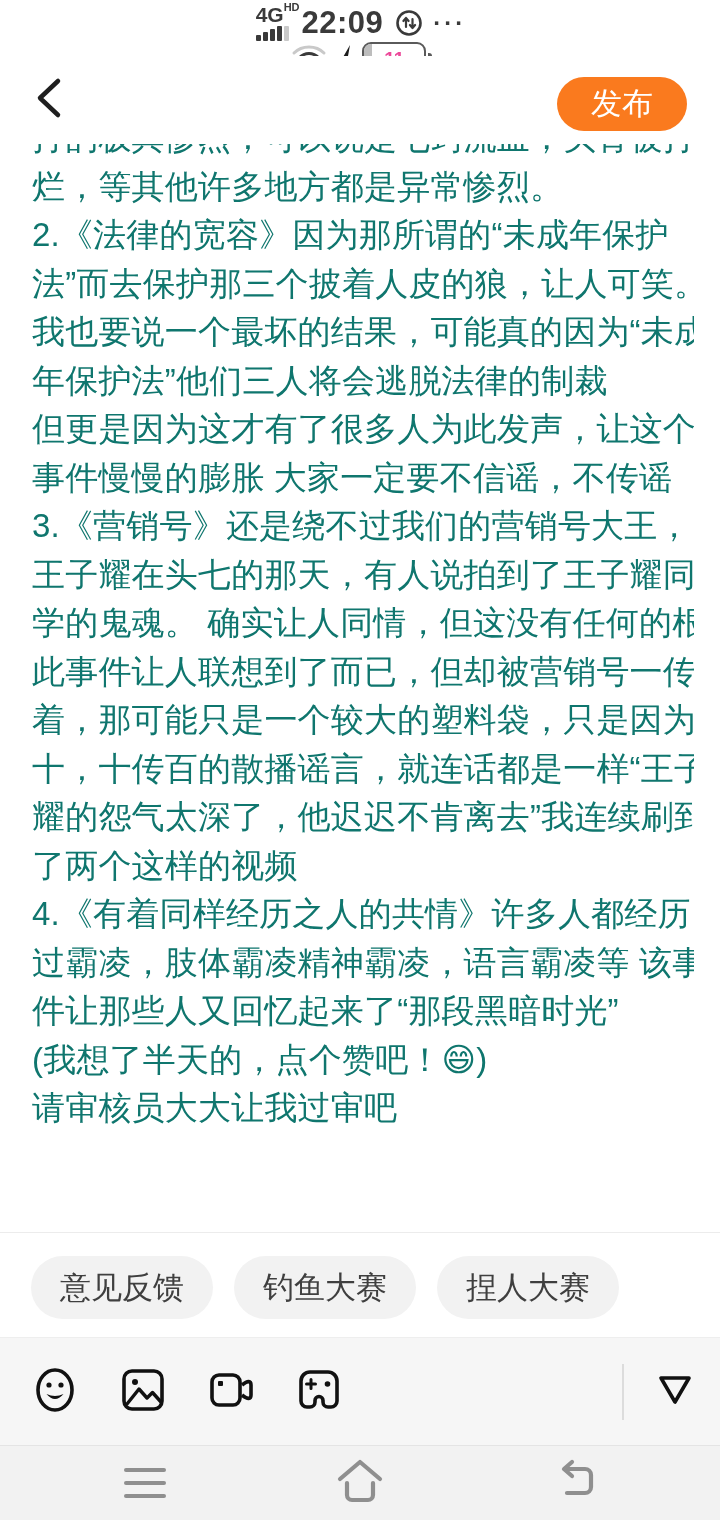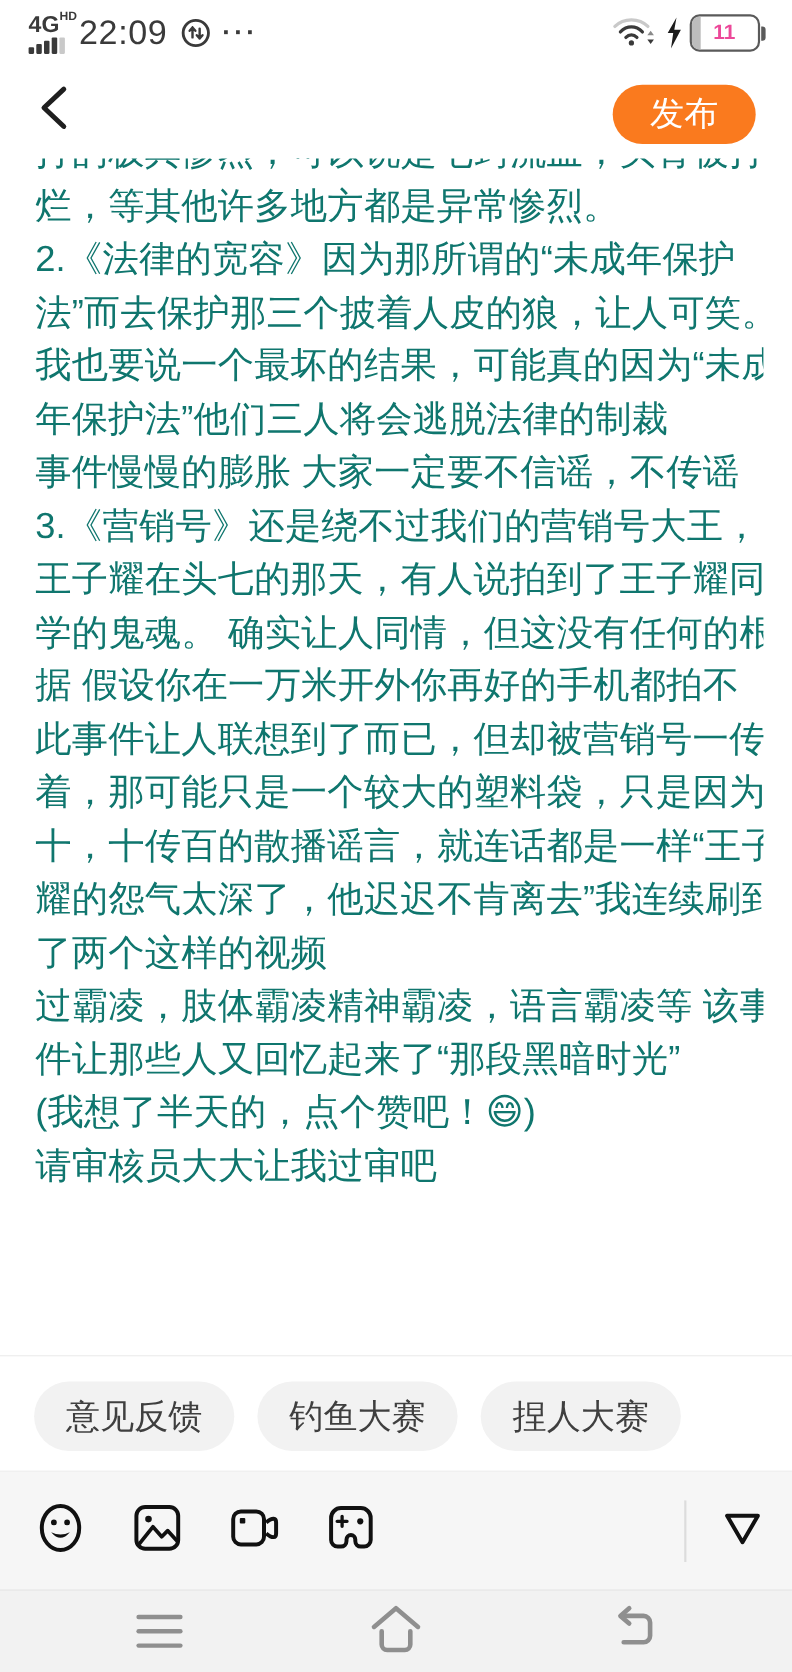--- a/index.html
+++ b/index.html
@@ -8,35 +8,35 @@
     background:#ffffff;
     font-family:"Liberation Sans","DejaVu Sans",sans-serif;
     -webkit-font-smoothing:antialiased;
   }
   .screen{position:absolute;inset:0;}
 
   
   .status-bar{
     position:absolute;top:0;left:0;right:0;height:56px;
     display:flex;align-items:center;justify-content:space-between;
-    padding:4px 24px 0 26px;box-sizing:border-box;color:#3a3a3a;
+    padding:4px 24px 0 26px;box-sizing:border-box;color:#3a3a3a;flex-direction:column;
   }
   .sb-left{display:flex;align-items:center;}
   .network{display:flex;flex-direction:column;align-items:flex-start;line-height:1;}
   .net-line{font-weight:bold;}
   .net-type{font-size:21px;color:#3a3a3a;}
   .net-badge{font-size:11px;vertical-align:top;position:relative;top:-2px;color:#3a3a3a;}
   .sig-bars{display:flex;align-items:flex-end;height:15px;margin-top:1px;}
   .sig-bars i{display:block;width:5px;margin-right:2px;background:#3a3a3a;border-radius:1px;}
   .sig-bars i:nth-child(1){height:6px;}
   .sig-bars i:nth-child(2){height:9px;}
   .sig-bars i:nth-child(3){height:12px;}
   .sig-bars i:nth-child(4){height:15px;}
   .sig-bars i.dim{height:15px;background:#c9c9c9;}
-  .sb-time{font-size:31px;font-weight:normal;color:#3a3a3a;margin-left:2px;letter-spacing:0.5px;}
+  .sb-time{font-size:31px;font-weight:bold;color:#3a3a3a;margin-left:2px;letter-spacing:0.5px;}
   .sync-icon{margin-left:12px;display:inline-flex;}
   .sb-more{margin-left:10px;font-size:24px;font-weight:bold;letter-spacing:3px;color:#3a3a3a;}
   .sb-right{display:flex;align-items:center;}
   .bolt{margin:0 6px 0 8px;display:inline-flex;}
   .battery{position:relative;width:60px;height:30px;border:2.5px solid #5a5a5a;border-radius:9px;
     display:flex;align-items:center;justify-content:center;overflow:hidden;background:#fff;}
   .battery .fill{position:absolute;left:0;top:0;bottom:0;width:8px;background:#bdbdbd;}
   .battery .pct{position:relative;font-size:19px;font-weight:bold;color:#ec4899;}
   .battery-nub{width:4px;height:13px;background:#5a5a5a;border-radius:0 3px 3px 0;margin-left:1.5px;}
 
@@ -144,30 +144,31 @@
     <button class="publish-btn" style="background: rgb(250, 122, 30);">发布</button>
   </div>
 
   <div class="editor">
       <div class="line">打的极其惨烈，可以说是七窍流血，头骨被打</div>
       <div class="line">烂，等其他许多地方都是异常惨烈。</div>
       <div class="line">2.《法律的宽容》因为那所谓的“未成年保护</div>
       <div class="line">法”而去保护那三个披着人皮的狼，让人可笑。</div>
       <div class="line">我也要说一个最坏的结果，可能真的因为“未成</div>
       <div class="line">年保护法”他们三人将会逃脱法律的制裁</div>
+      <div class="line">但更是因为这才有了很多人为此发声，让这个</div>
       <div class="line">事件慢慢的膨胀 大家一定要不信谣，不传谣</div>
       <div class="line">3.《营销号》还是绕不过我们的营销号大王，</div>
       <div class="line">王子耀在头七的那天，有人说拍到了王子耀同</div>
       <div class="line">学的鬼魂。 确实让人同情，但这没有任何的根</div>
-      <div class="line">据 假设你在一万米开外你再好的手机都拍不</div>
       <div class="line">此事件让人联想到了而已，但却被营销号一传</div>
       <div class="line">着，那可能只是一个较大的塑料袋，只是因为</div>
       <div class="line">十，十传百的散播谣言，就连话都是一样“王子</div>
       <div class="line">耀的怨气太深了，他迟迟不肯离去”我连续刷到</div>
       <div class="line">了两个这样的视频</div>
+      <div class="line">4.《有着同样经历之人的共情》许多人都经历</div>
       <div class="line">过霸凌，肢体霸凌精神霸凌，语言霸凌等 该事</div>
       <div class="line">件让那些人又回忆起来了“那段黑暗时光”</div>
       <div class="line">(我想了半天的，点个赞吧！😄)</div>
       <div class="line">请审核员大大让我过审吧</div>
     </div>
 
   <div class="content-divider"></div>
 
   <div class="chips">
       <span class="chip">意见反馈</span>

